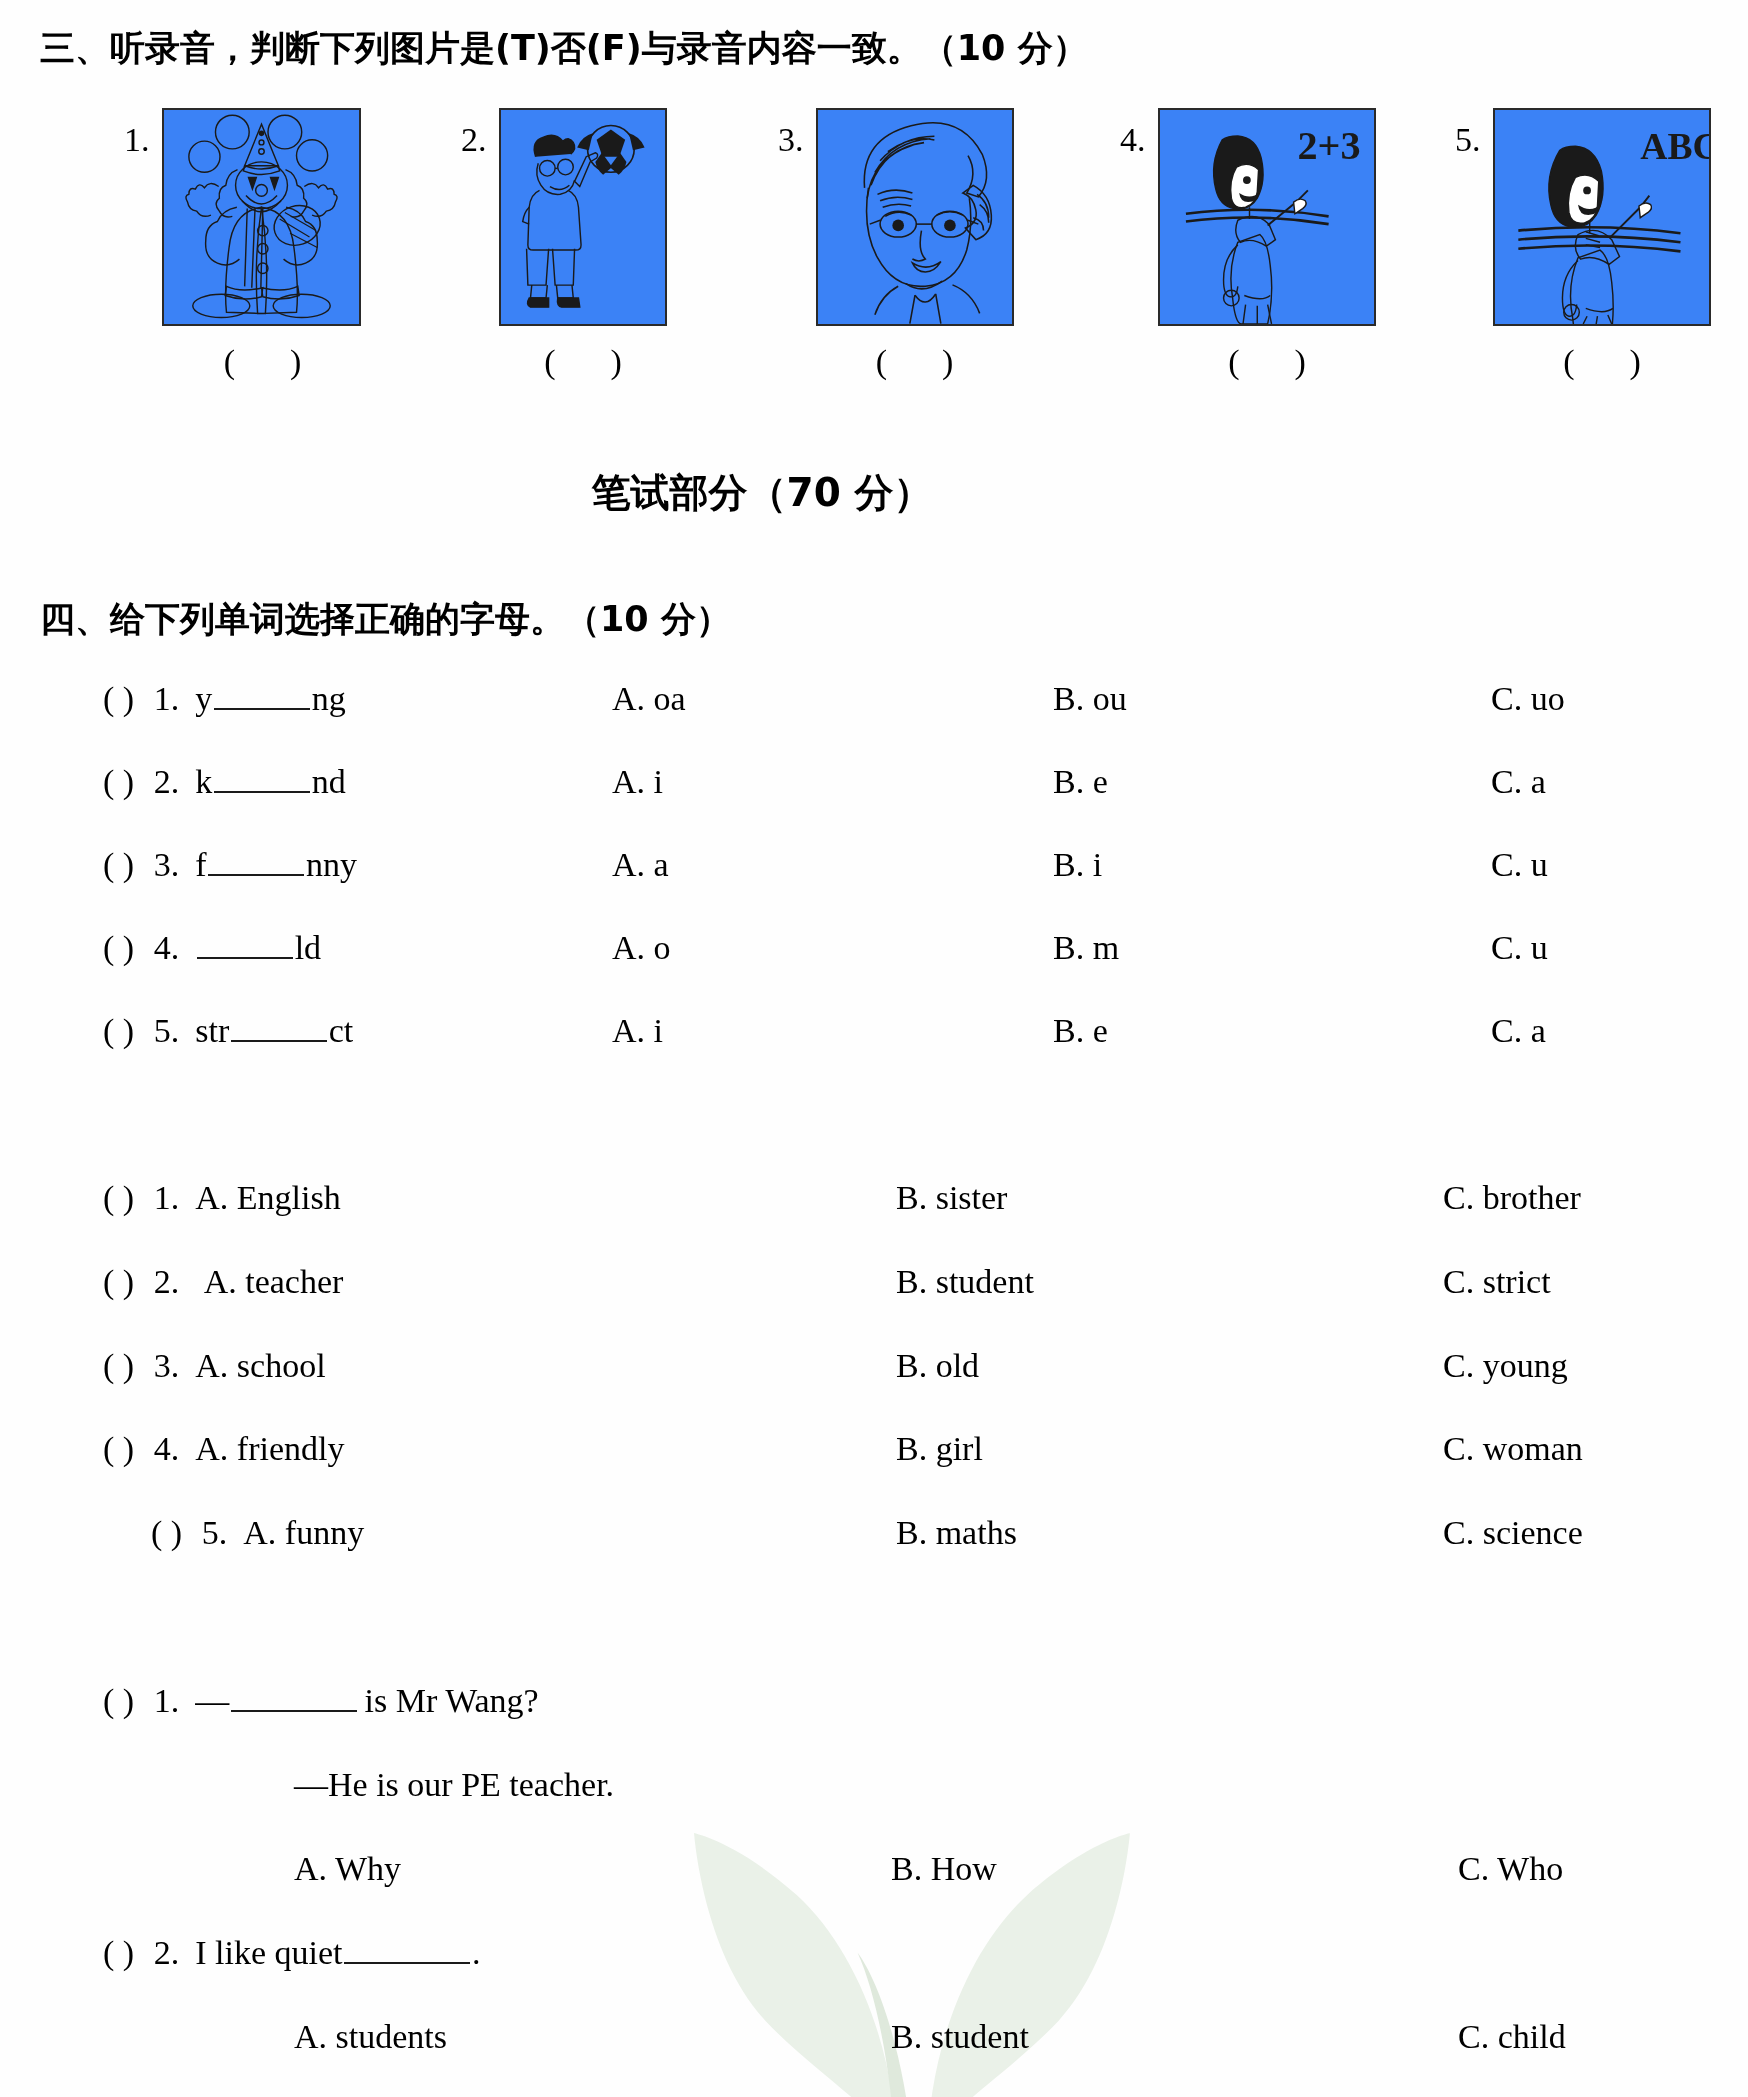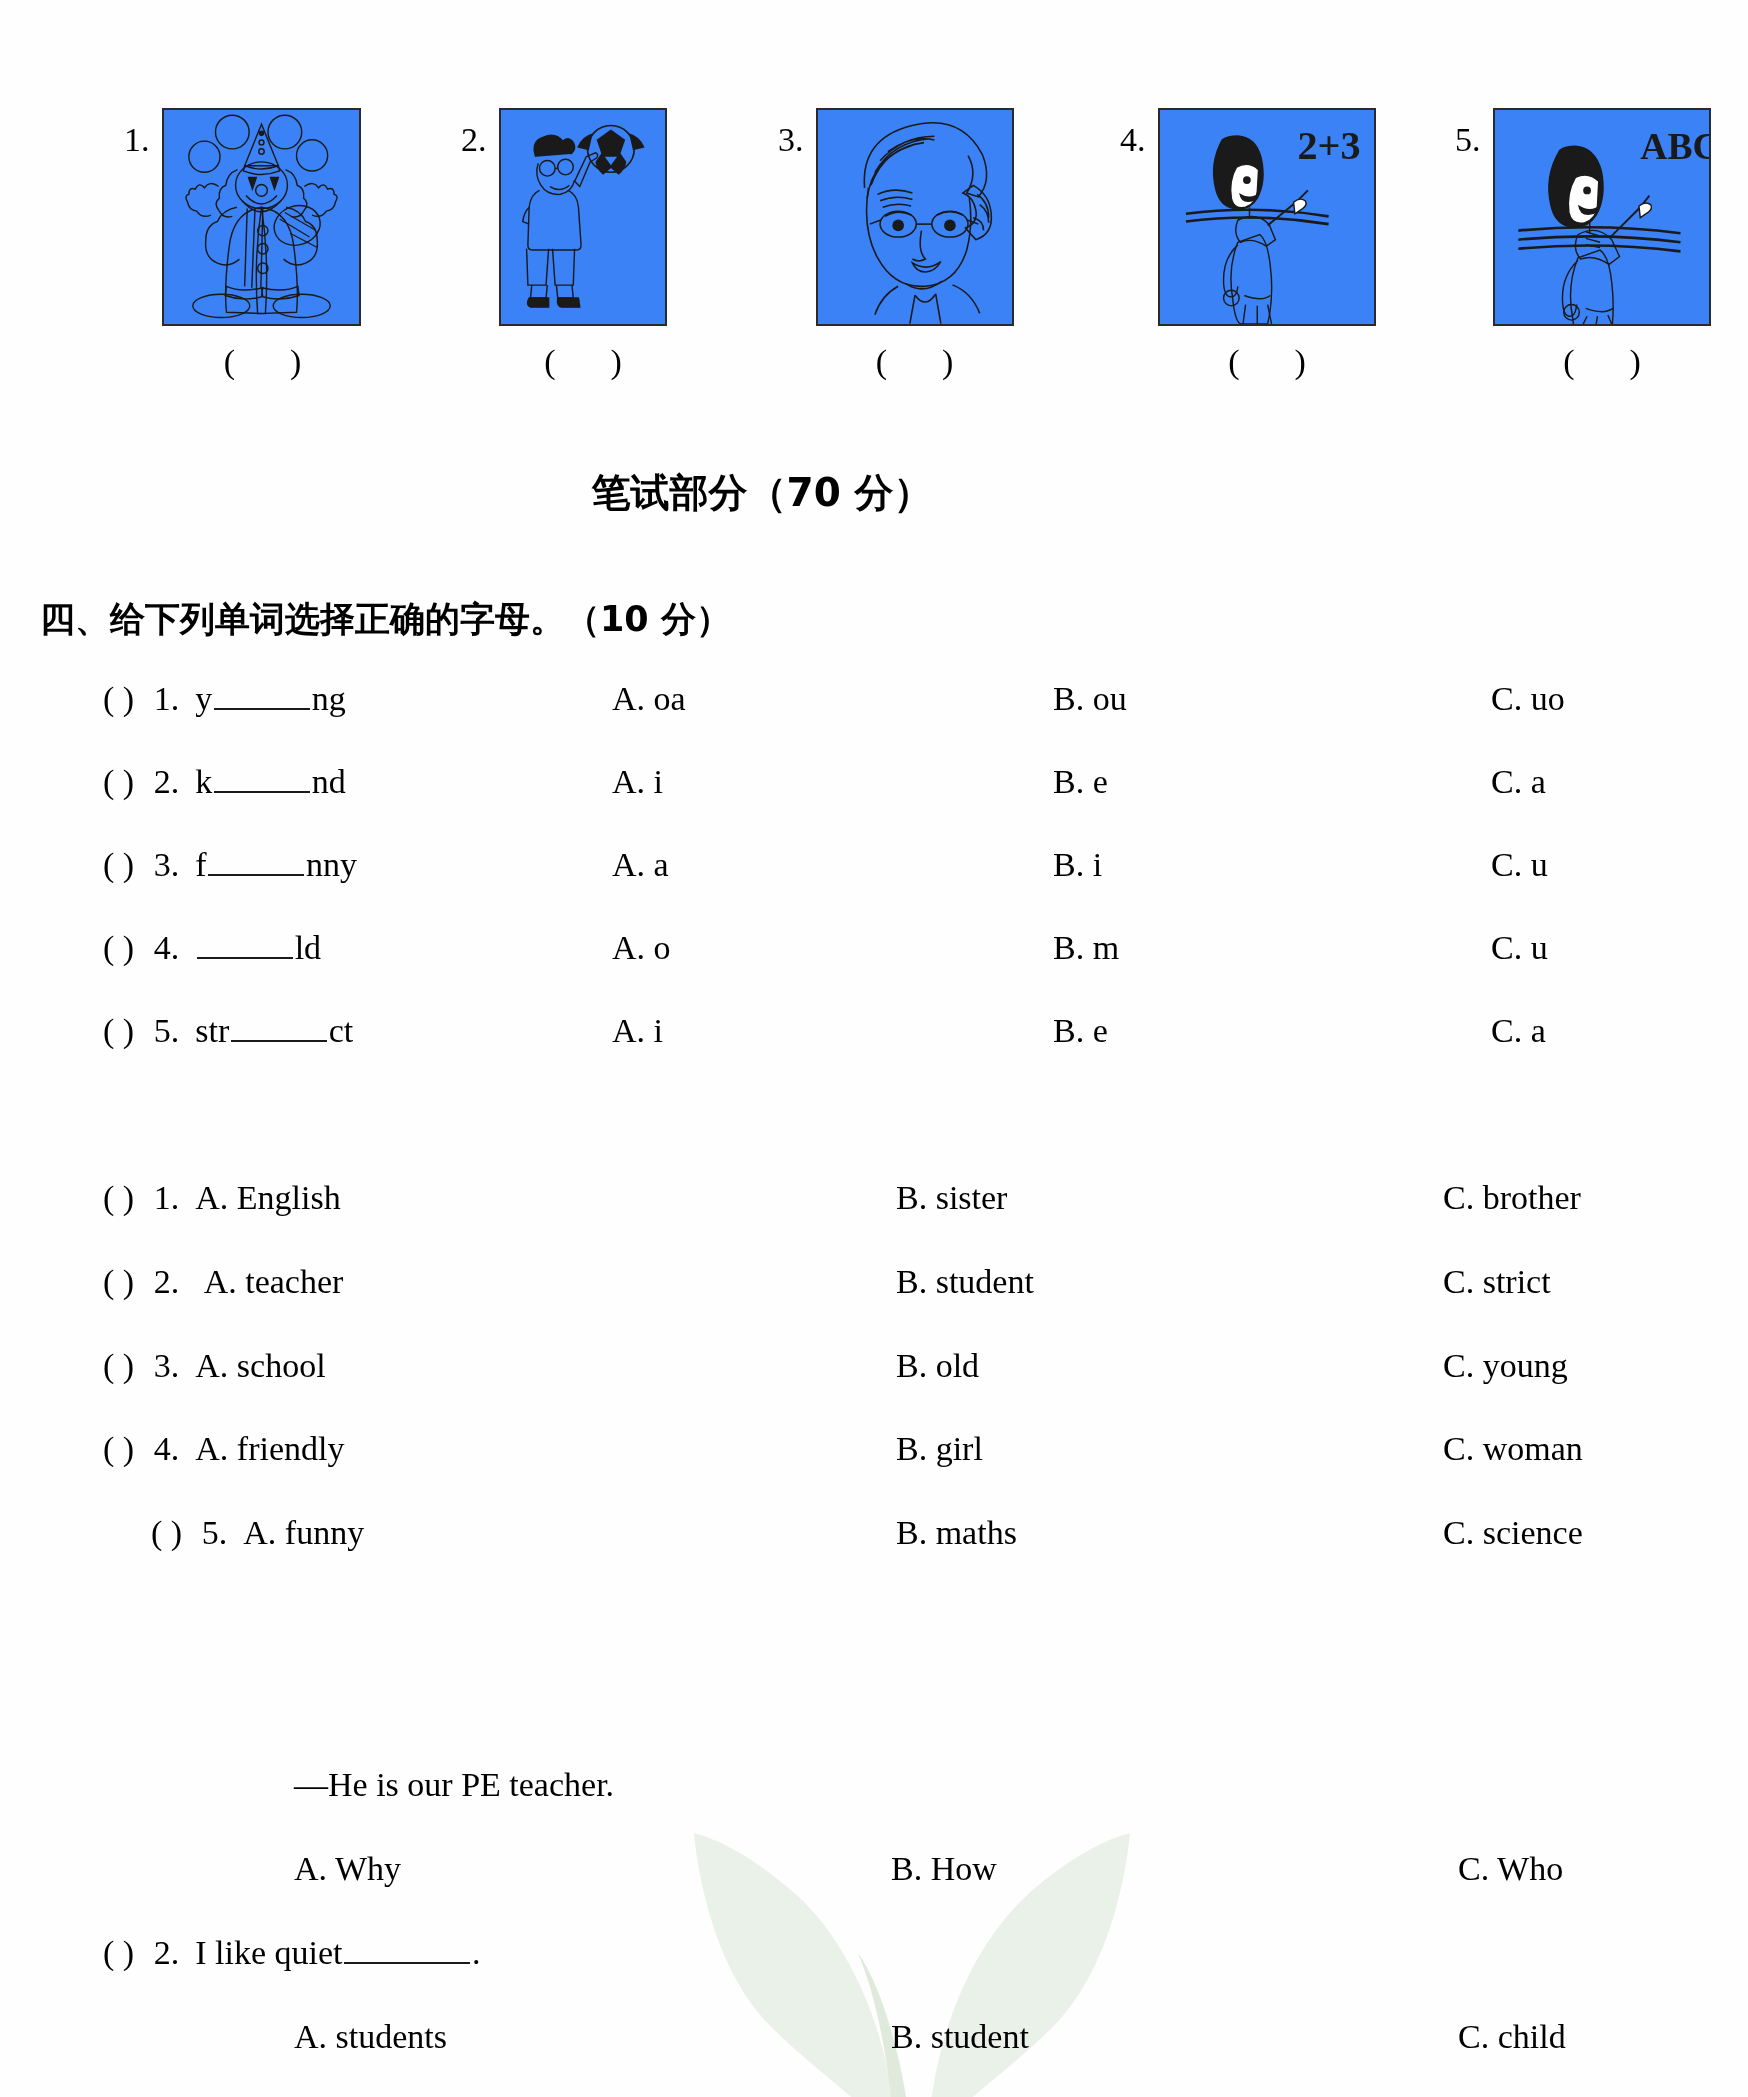--- a/index.html
+++ b/index.html
@@ -100,20 +100,21 @@
 
   <div class="watermark">
     <svg class="wm-logo" viewBox="0 0 460 360">
       <path d="M215 340 C 215 250, 180 150, 120 95 C 60 42, 20 36, 22 36 C 22 36, 30 150, 90 215 C 140 268, 200 300, 215 340 Z" fill="#eaf1e8"></path>
       <path d="M245 340 C 245 250, 280 150, 340 95 C 400 42, 440 36, 438 36 C 438 36, 430 150, 370 215 C 320 268, 260 300, 245 340 Z" fill="#eaf1e8"></path>
       <path d="M215 345 C 210 260, 196 190, 178 150 C 200 180, 222 250, 230 330 Z" fill="#dfe9dc"></path>
     </svg>
 
   </div>
 
+  <div class="sec-head" style="left:40px; top:25px;">三、听录音，判断下列图片是(T)否(F)与录音内容一致。（10 分）</div>
 
   <div class="pic-wrap">
 
     <div class="pic-item" style="left:162px; width:201px;">
       <div class="pic-num">1.</div>
       <div class="pic-box" style="width:195px; height:214px;">
         <svg viewBox="0 0 300 330" width="195" height="214">
           <g fill="none" stroke="#1a1a1a" stroke-width="2.2">
             <circle cx="105" cy="34" r="26"></circle>
               <circle cx="186" cy="34" r="26"></circle>
@@ -367,20 +368,25 @@
 
   <div class="row" style="left:103px; top:1514px;margin-left:48px;">
     <span>(        )</span>
     <span style="margin-left:11px">5.</span>
     <span style="margin-left:7.6px">A. funny</span>
   </div>
   <div class="opt" style="left:896px; top:1514px;">B. maths</div>
   <div class="opt" style="left:1443px; top:1514px;">C. science</div>
 
 
+  <div class="row" style="left:103px; top:1682px;">
+    <span>(        )</span>
+    <span style="margin-left:11px">1.</span>
+    <span style="margin-left:7.6px">—</span><span class="blank b-lg"></span><span style="margin-left:5.9px">is Mr Wang?</span>
+  </div>
   <div class="row" style="left:294px; top:1766px;">—He is our PE teacher.</div>
   <div class="opt" style="left:294px; top:1850px;">A. Why</div>
   <div class="opt" style="left:891px; top:1850px;">B. How</div>
   <div class="opt" style="left:1458px; top:1850px;">C. Who</div>
 
   <div class="row" style="left:103px; top:1934px;">
     <span>(        )</span>
     <span style="margin-left:11px">2.</span>
     <span style="margin-left:7.6px">I like quiet</span><span class="blank b-lg"></span><span>.</span>
   </div>

